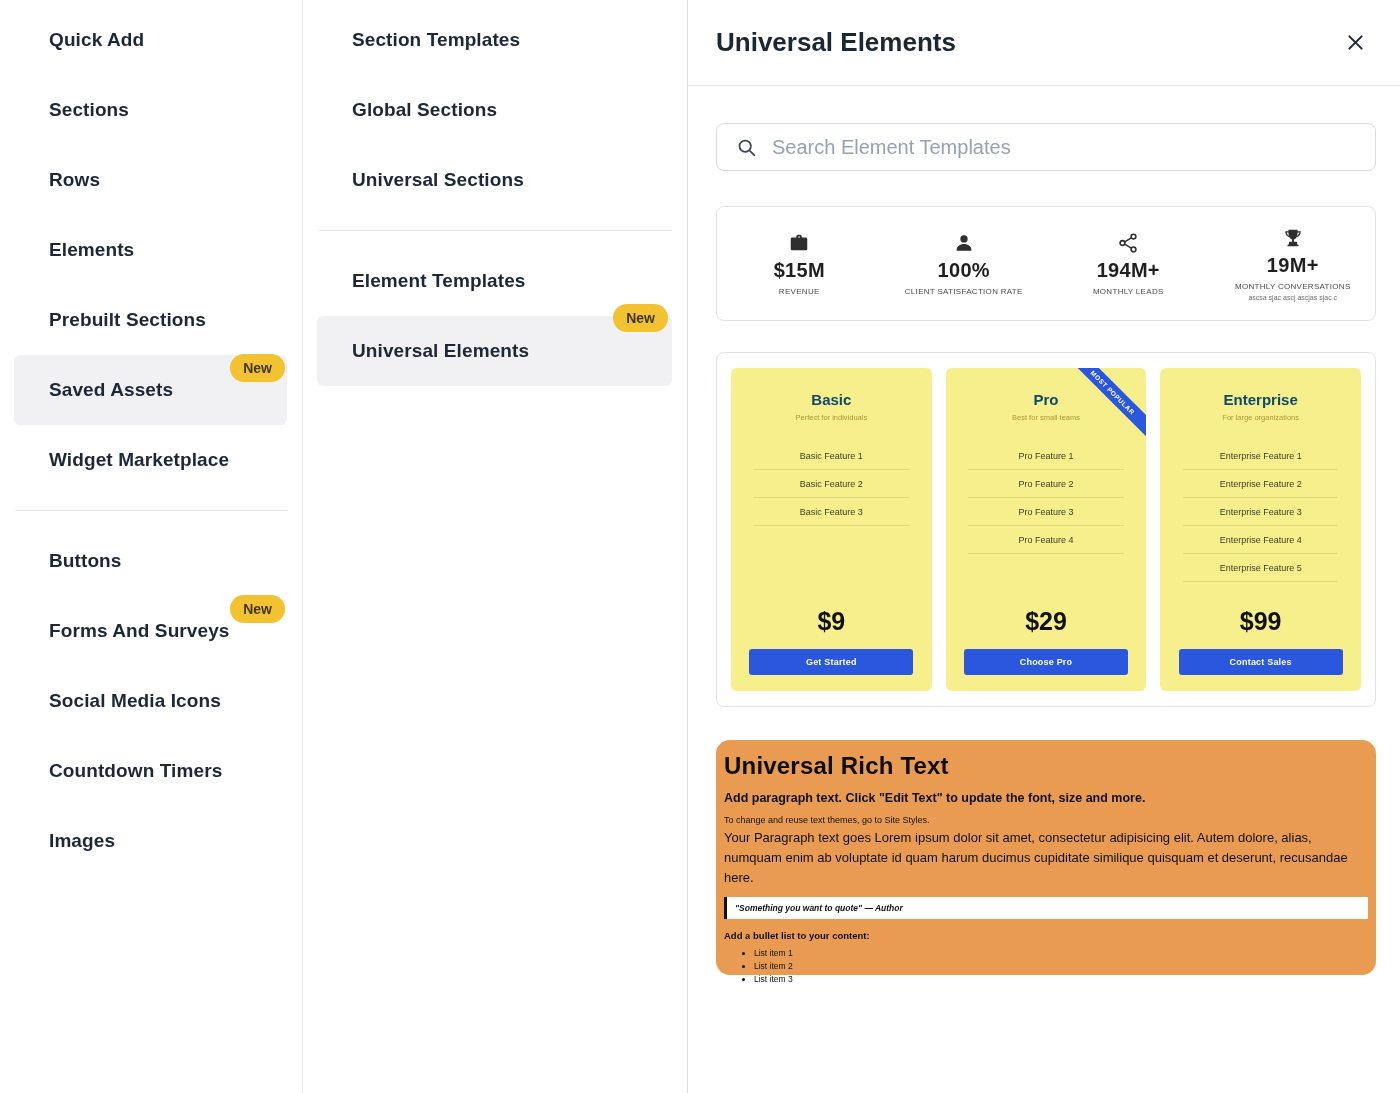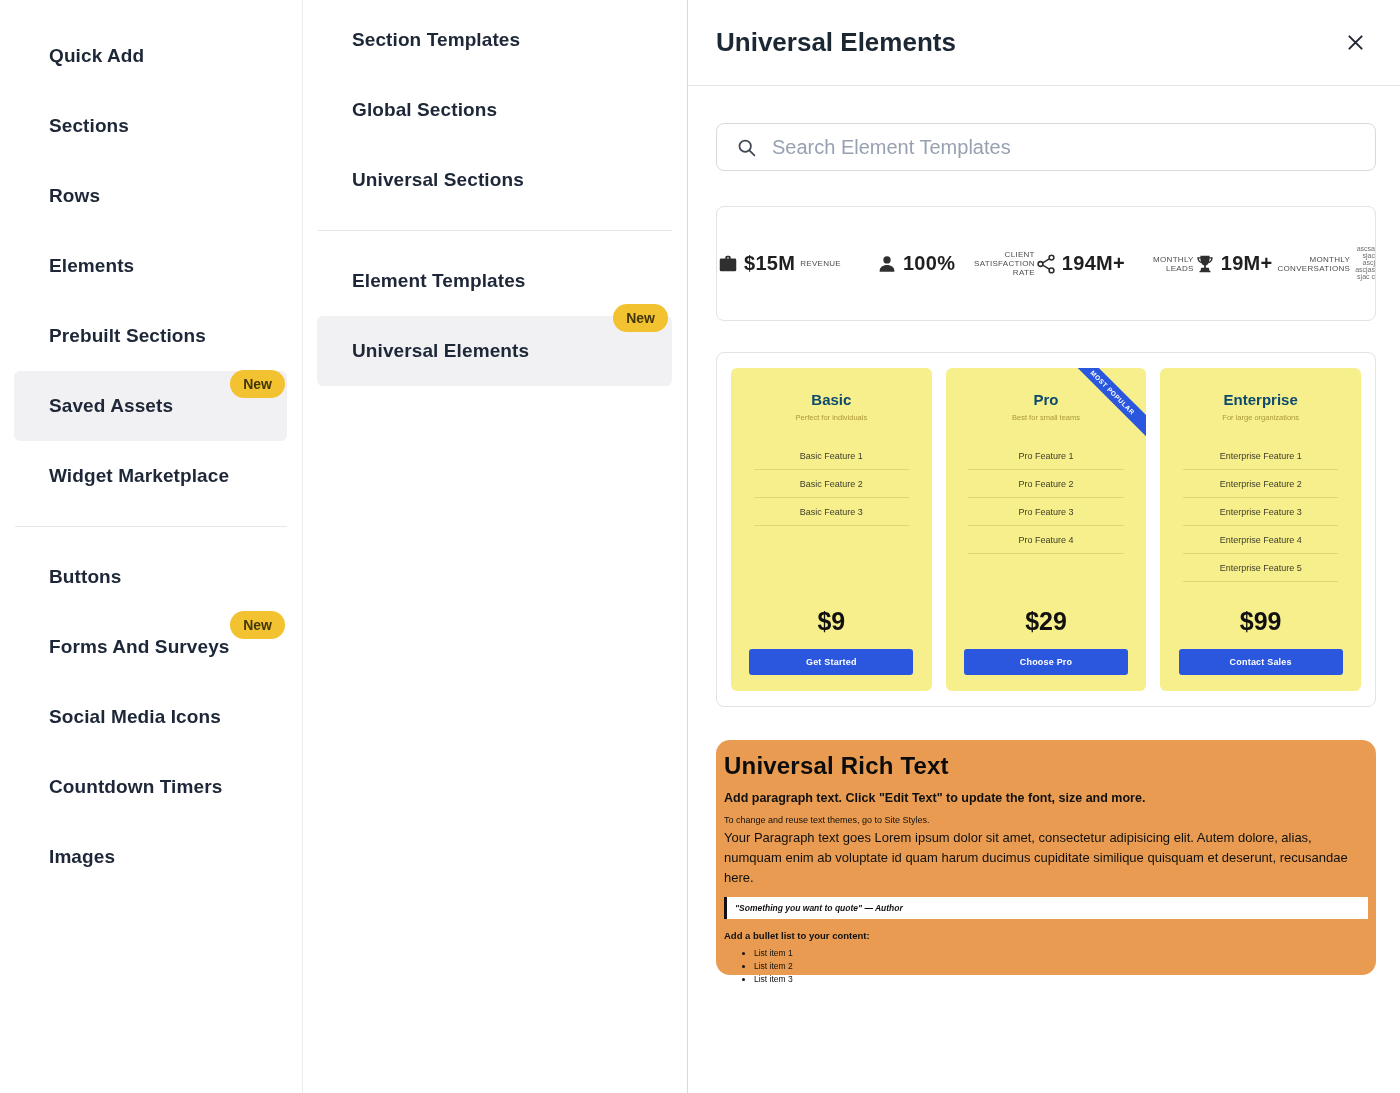--- a/index.html
+++ b/index.html
@@ -1,21 +1,21 @@
 <!DOCTYPE html>
 <html><head>
 <meta charset="utf-8">
 <style>
   * { margin:0; padding:0; box-sizing:border-box; }
   html,body { background:#fff; }
   body { font-family:"Liberation Sans", sans-serif; color:#1d2737; }
   .app { width:1400px; height:1093px; display:flex; background:#fff; overflow:hidden; }
 
   
-  .sidebar { flex:0 0 303px; border-right:1px solid #ececef; padding-top:21px; }
+  .sidebar { flex:0 0 303px; border-right:1px solid #ececef; padding-top:5px; }
   .submenu  { flex:0 0 385px; border-right:1px solid #d9d9de; padding-top:5px; }
   .nav-item { position:relative; height:70px; margin:0 15px 0 14px; padding-left:35px;
               display:flex; align-items:center; border-radius:6px; cursor:pointer; }
   .nav-item.active { background:#f1f1f4; }
   .nav-label { font-size:19px; font-weight:600; color:#1d2737; letter-spacing:0.1px; }
   .badge { position:absolute; top:-1px; right:2px; background:#f2c230; color:#43370a;
            font-size:14px; font-weight:600; padding:5px 13px; border-radius:15px; line-height:1.3; }
   .submenu .nav-item.active .badge { top:-12px; right:4px; }
   .nav-divider { border-top:1px solid #e7e7ea; margin:15px 15px; }
 
@@ -32,21 +32,21 @@
                 align-items:center; padding:0 16px 0 19px; gap:15px; background:#fff; }
   .search-icon { width:21px; height:21px; flex:0 0 auto; }
   .search-input { border:none; outline:none; flex:1; font-size:20px; color:#1d2737;
                   font-family:inherit; background:transparent; }
   .search-input::placeholder { color:#98a1b1; }
 
   .card { border:1px solid #e3e3e7; border-radius:8px; background:#fff; }
 
   
   .stats-card { margin-top:35px; height:115px; display:flex; align-items:center; }
-  .stat { flex:1; display:flex; flex-direction:row; align-items:center; gap:5px; text-align:right; }
+  .stat { flex:1; display:flex; flex-direction:column; align-items:center; gap:5px; text-align:left; }
   .stat-icon svg { width:22px; height:22px; display:block; }
   .stat-value { font-size:20px; font-weight:700; color:#1f1f1f; letter-spacing:0.3px; }
   .stat-label { font-size:8px; color:#4c4c4c; letter-spacing:0.3px; }
   .stat-sublabel { font-size:7px; color:#6e6e6e; margin-top:-2px; }
 
   
   .pricing-card { margin-top:31px; height:355px; padding:15px 14px; display:flex; gap:14px; }
   .plan { flex:1; background:#f6ef8c; border-radius:6px; position:relative; overflow:hidden;
           display:flex; flex-direction:column; align-items:center; padding:23px 12px 16px; }
   .plan-name { font-size:15px; font-weight:700; color:#0c4a6e; }

